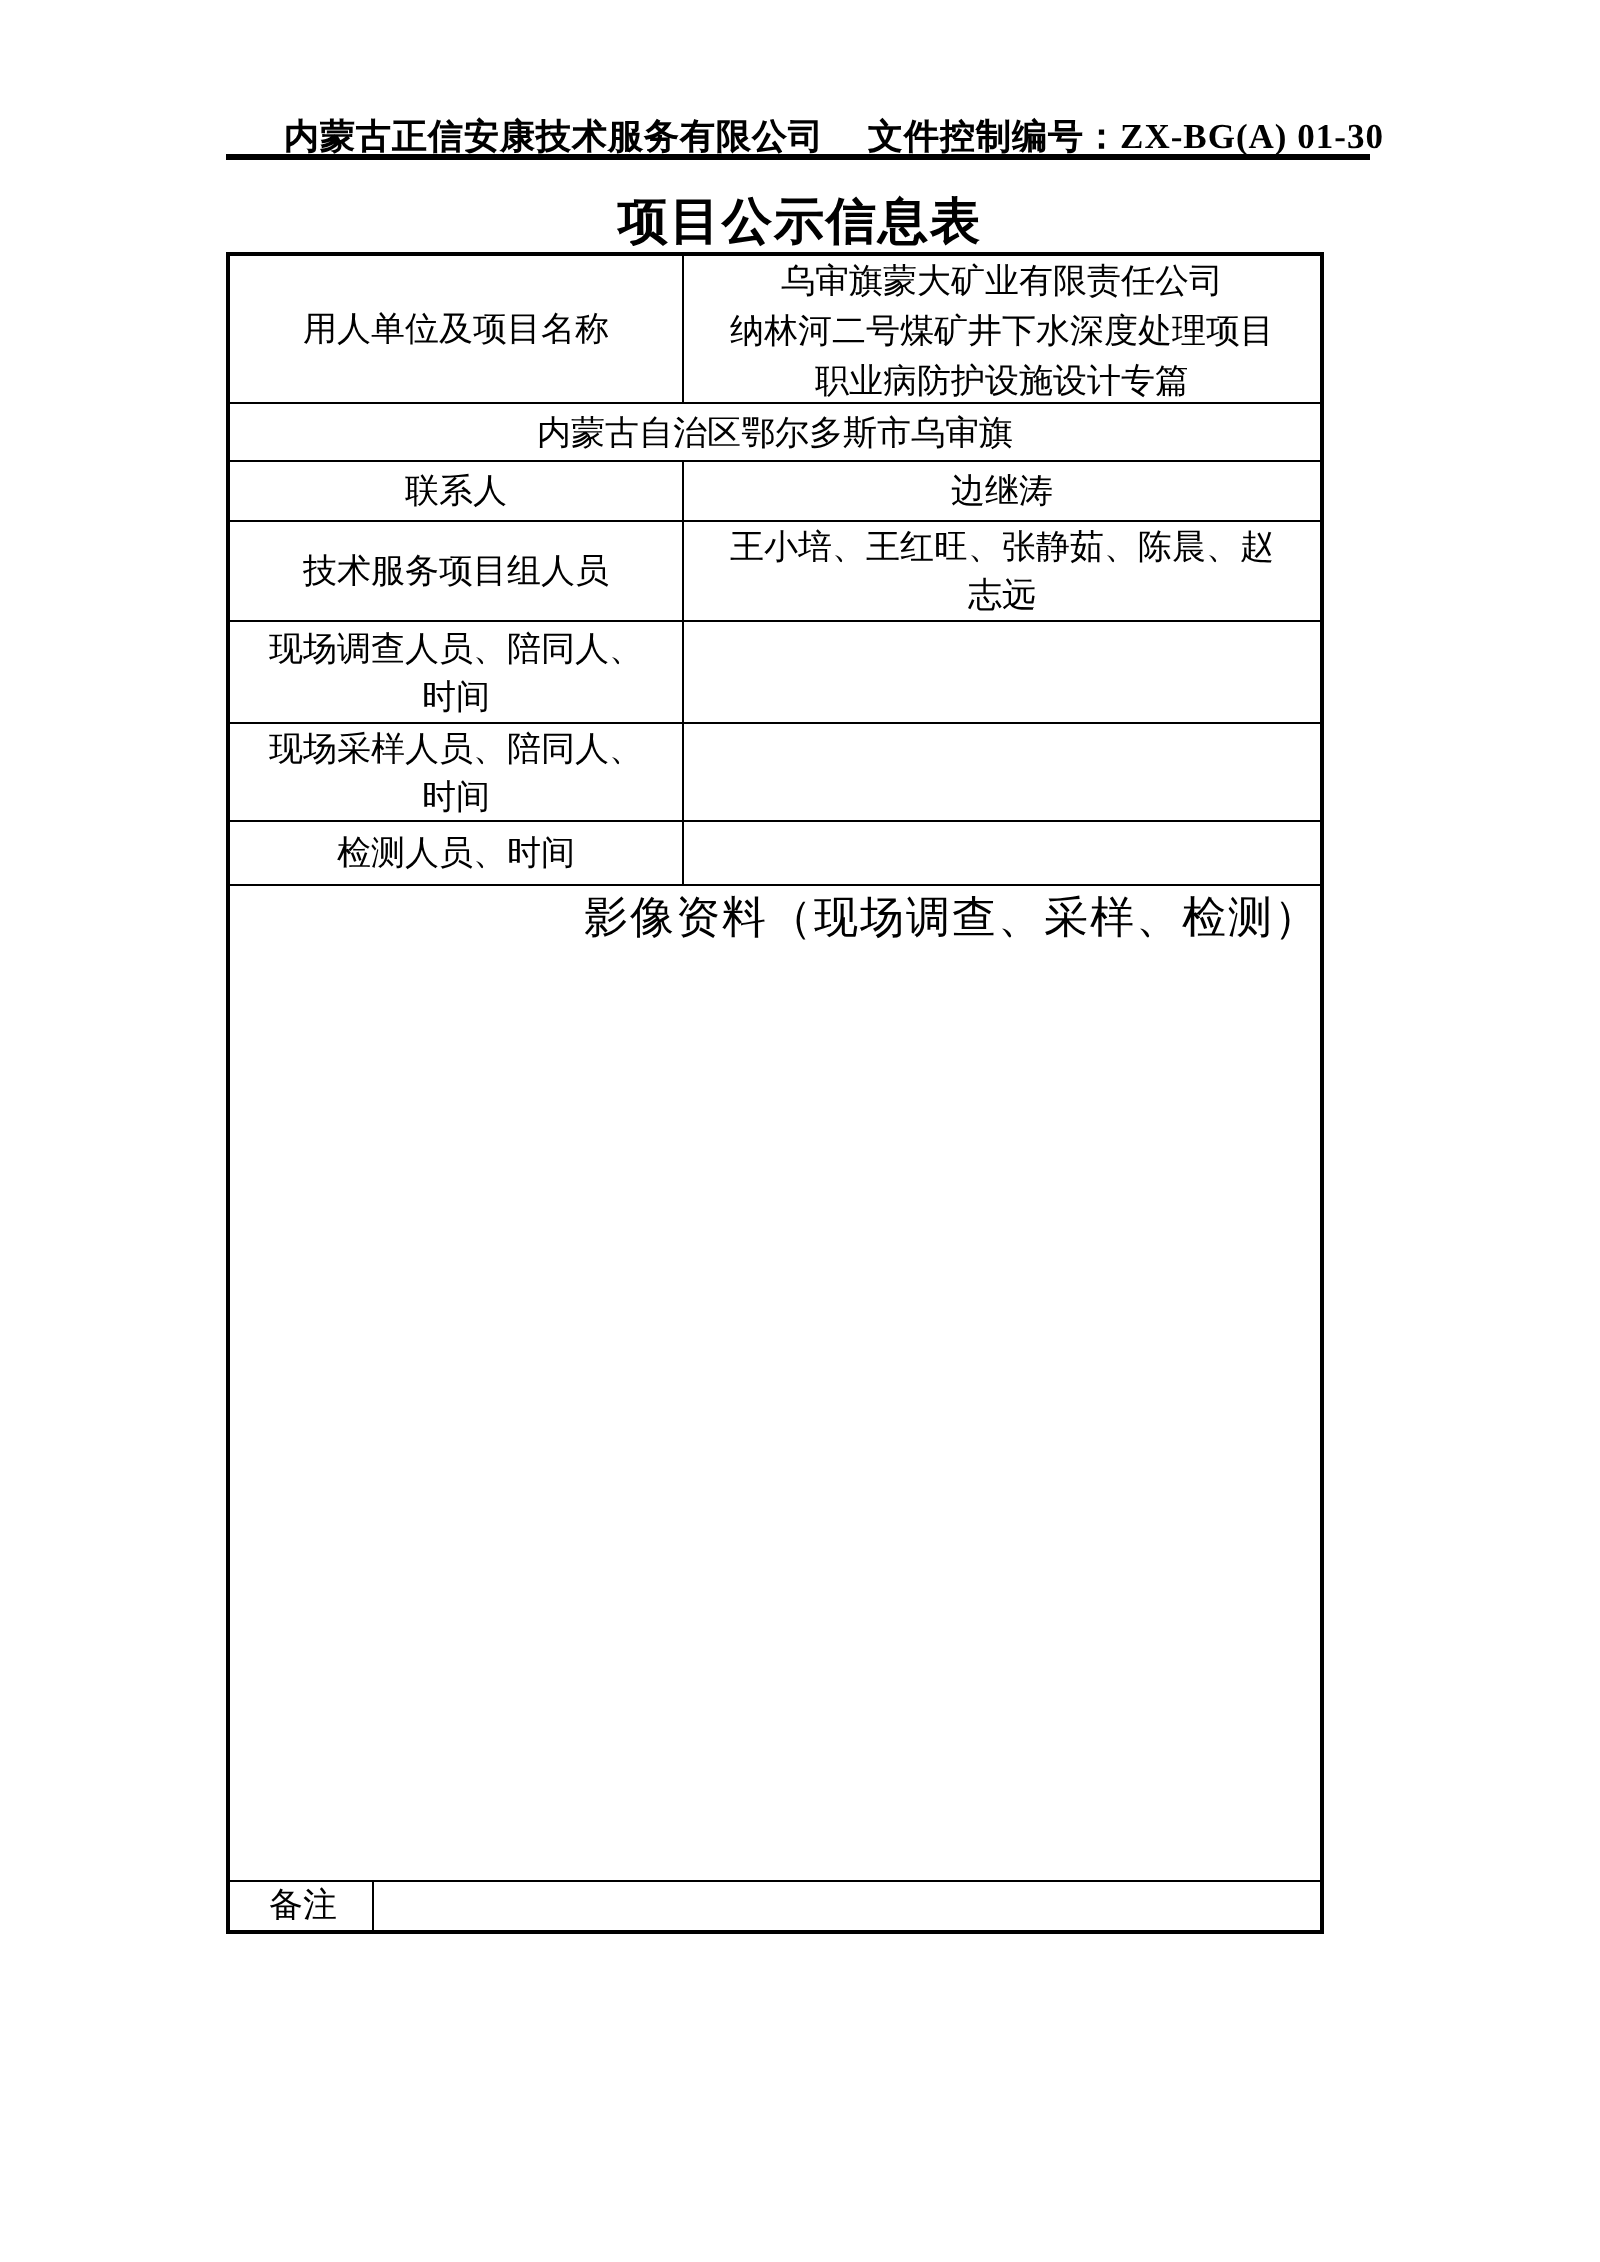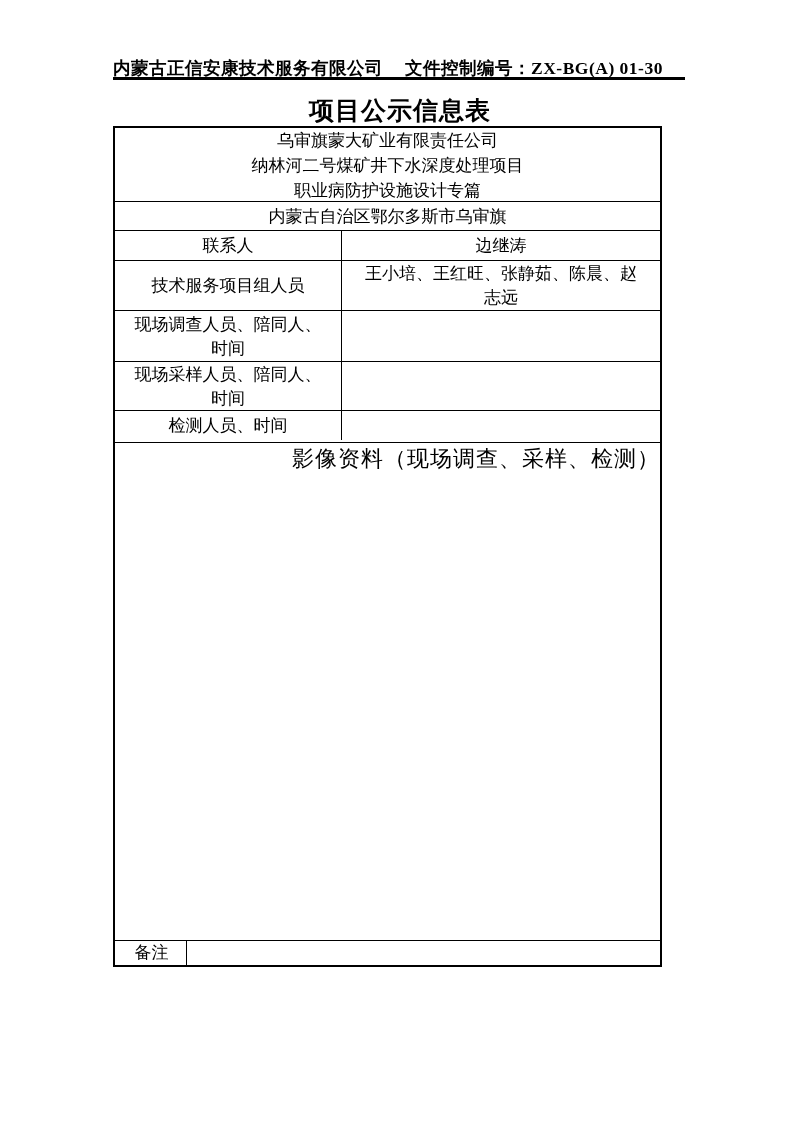--- a/index.html
+++ b/index.html
@@ -8,22 +8,22 @@
     width: 800px; height: 1131px;
     position: relative;
     font-family: "Liberation Serif", "DejaVu Serif", serif;
     color: #000000;
     overflow: hidden;
   }
 
   
   .doc-header {
     position: absolute;
-    left: 113px; top: 56px; width: 572px;
-    display: flex; align-items: baseline;
+    left: 131px; top: 56px; width: 572px;
+    display: flex; justify-content: center; align-items: baseline;
     font-size: 17.5px; font-weight: bold;
     white-space: nowrap; letter-spacing: 0.5px;
   }
   .doc-header .gap { display: inline-block; width: 22px; }
   .header-rule {
     position: absolute;
     left: 113px; top: 77px; width: 572px; height: 2.5px;
     background: #000000;
   }
 
@@ -51,21 +51,21 @@
     padding: 1px 4px;
   }
   .cell.label { width: 227px; border-right: 1.5px solid #000000; }
   .cell.value { flex: 1; }
   .h-r1 { height: 74px; }
   .h-r2 { height: 29px; }
   .h-r3 { height: 30px; }
   .h-r4 { height: 50px; }
   .h-r5 { height: 51px; }
   .h-r6 { height: 49px; gap: 11px; }
-  .h-r7 { height: 32px; flex-direction: column; }
+  .h-r7 { height: 32px; }
   .r1-value { line-height: 25px; }
 
   .media-row { display: block; height: 498px; border-bottom: 1.5px solid #000000; }
   .media-title {
     padding-top: 4px;
     text-align: right;
     font-size: 22px; letter-spacing: 1px;
   }
   .media-content { height: 460px; }
 
@@ -85,20 +85,21 @@
   <span class="gap"></span>
   <span>文件控制编号：ZX-BG(A) 01-30</span>
 </div>
 <div class="header-rule"></div>
 
 <div class="page-title">项目公示信息表</div>
 
 <div class="info-table">
 
   <div class="trow h-r1">
+    <div class="cell label h-r1">用人单位及项目名称</div>
     <div class="cell value h-r1 r1-value">乌审旗蒙大矿业有限责任公司
 纳林河二号煤矿井下水深度处理项目
 职业病防护设施设计专篇</div>
   </div>
 
   <div class="trow h-r2">
     <div class="cell value h-r2">内蒙古自治区鄂尔多斯市乌审旗</div>
   </div>
 
   <div class="trow h-r3">

